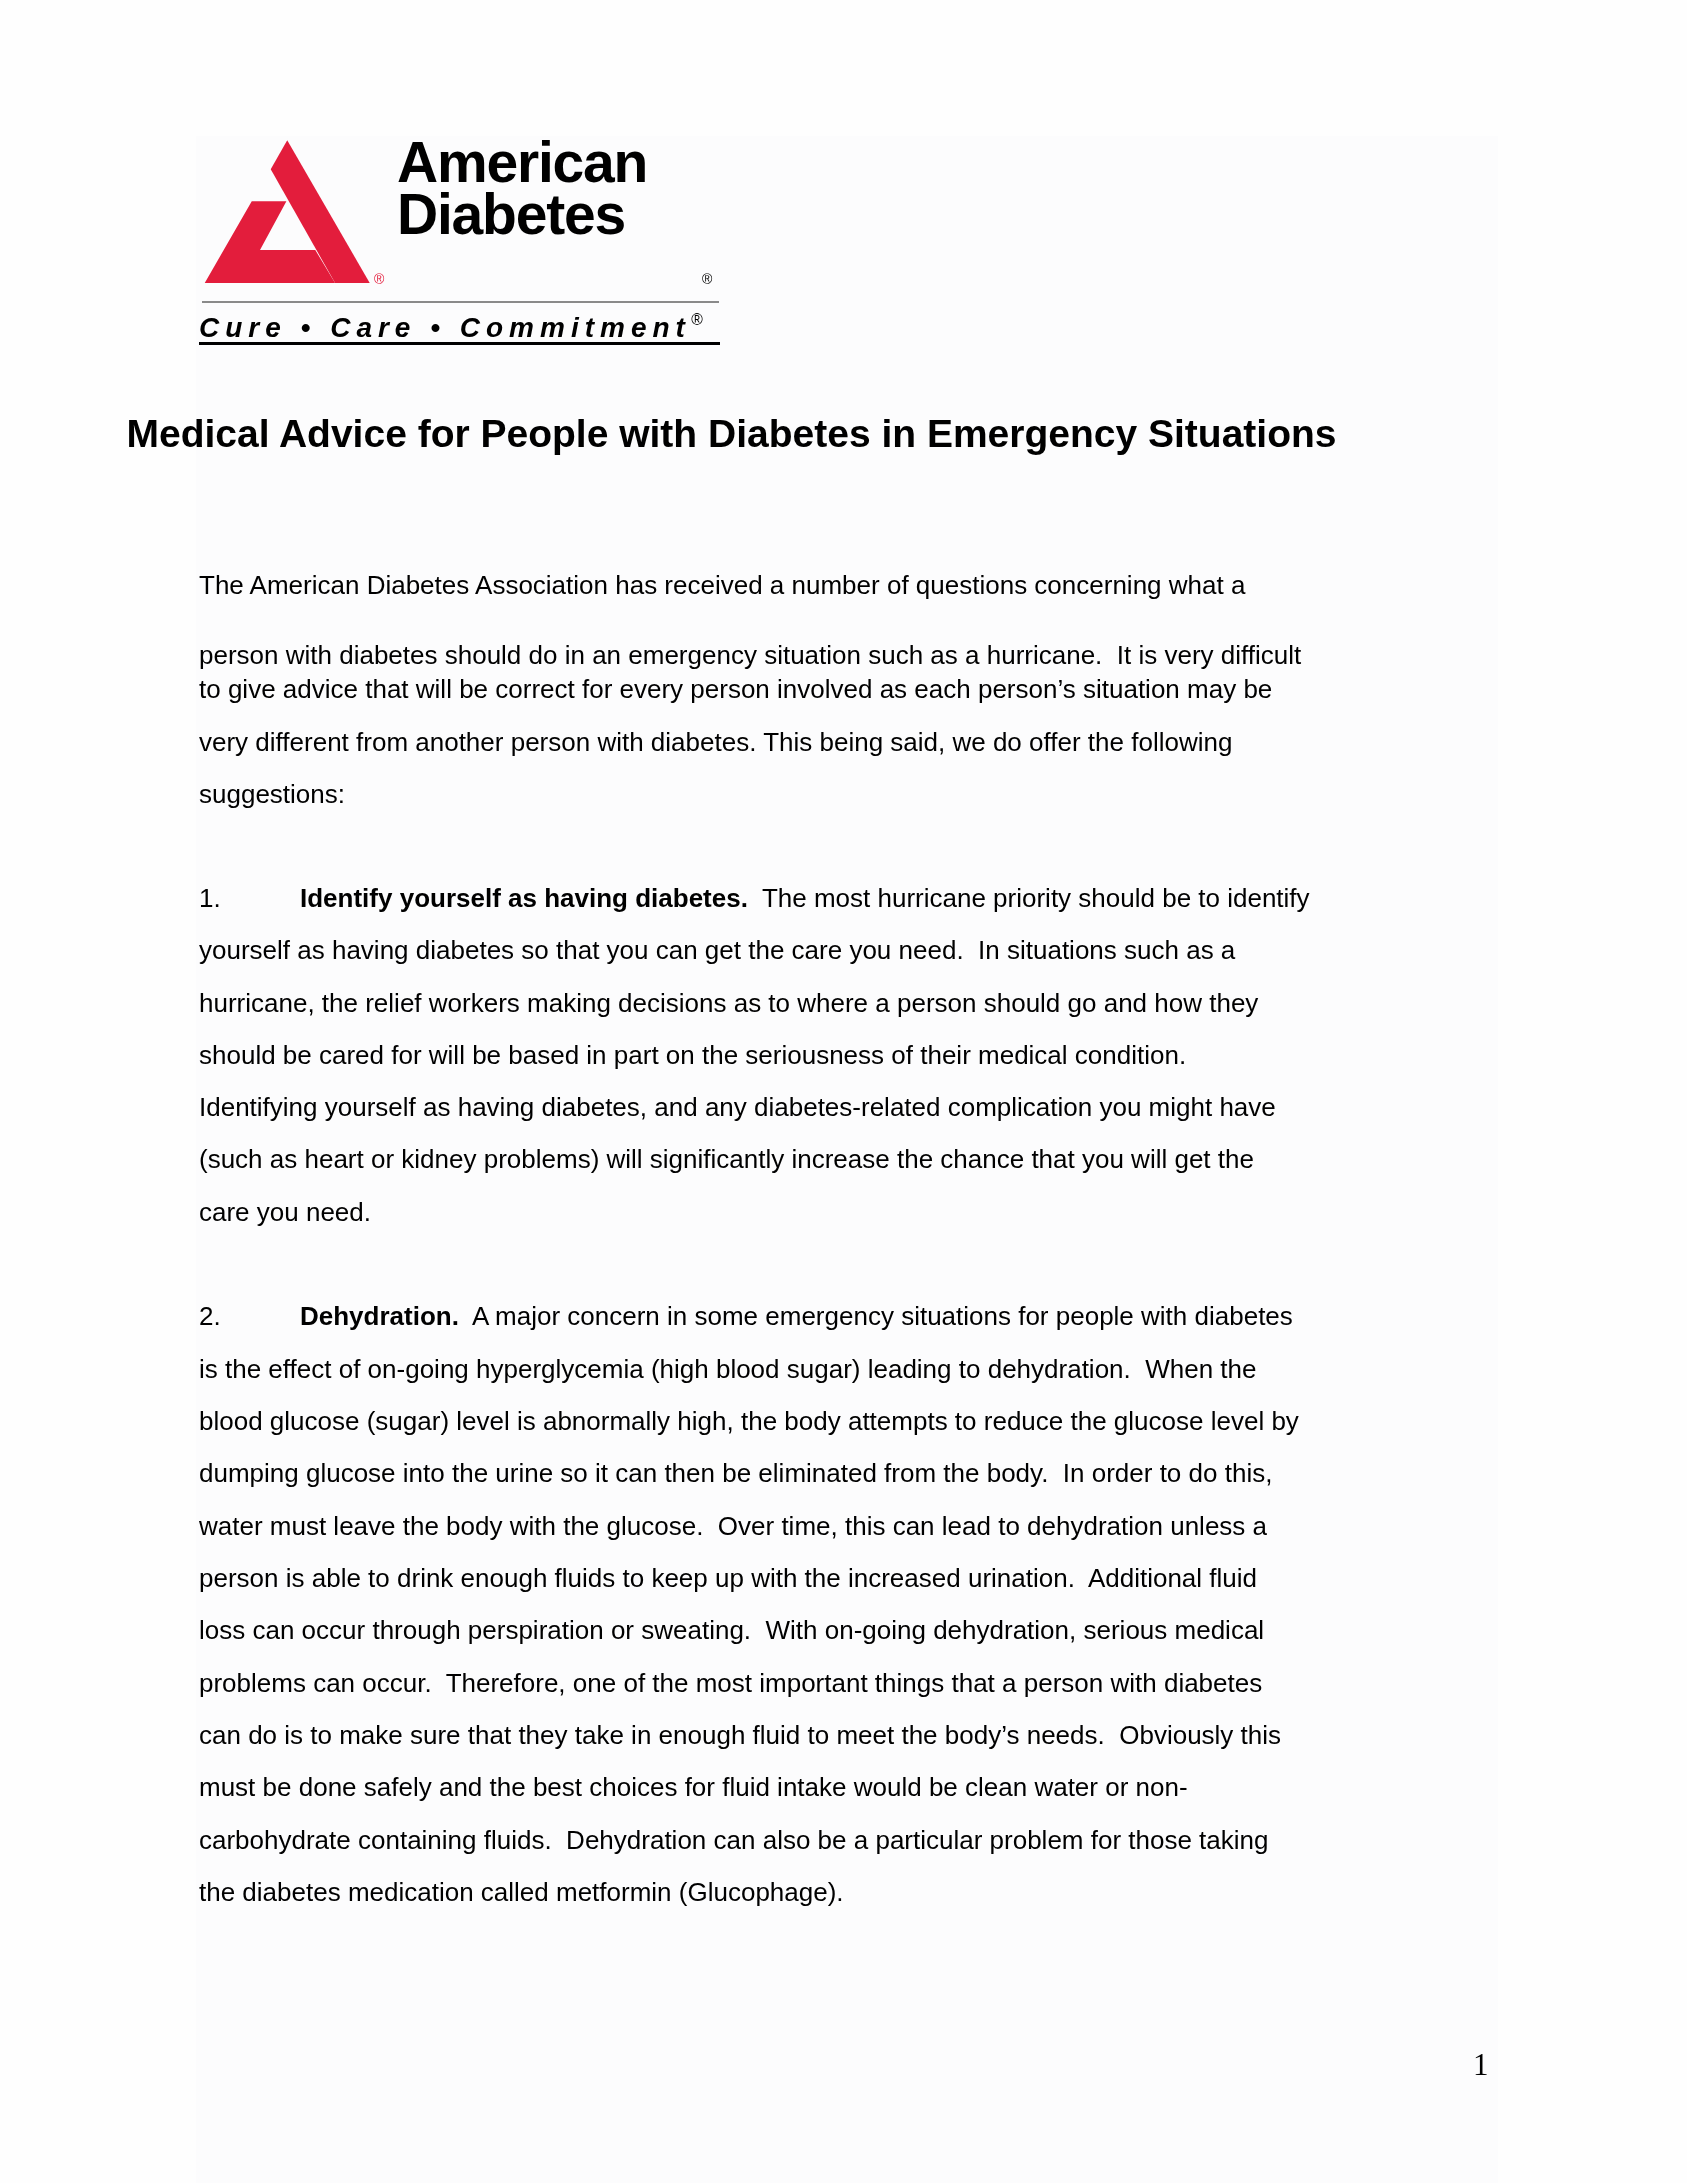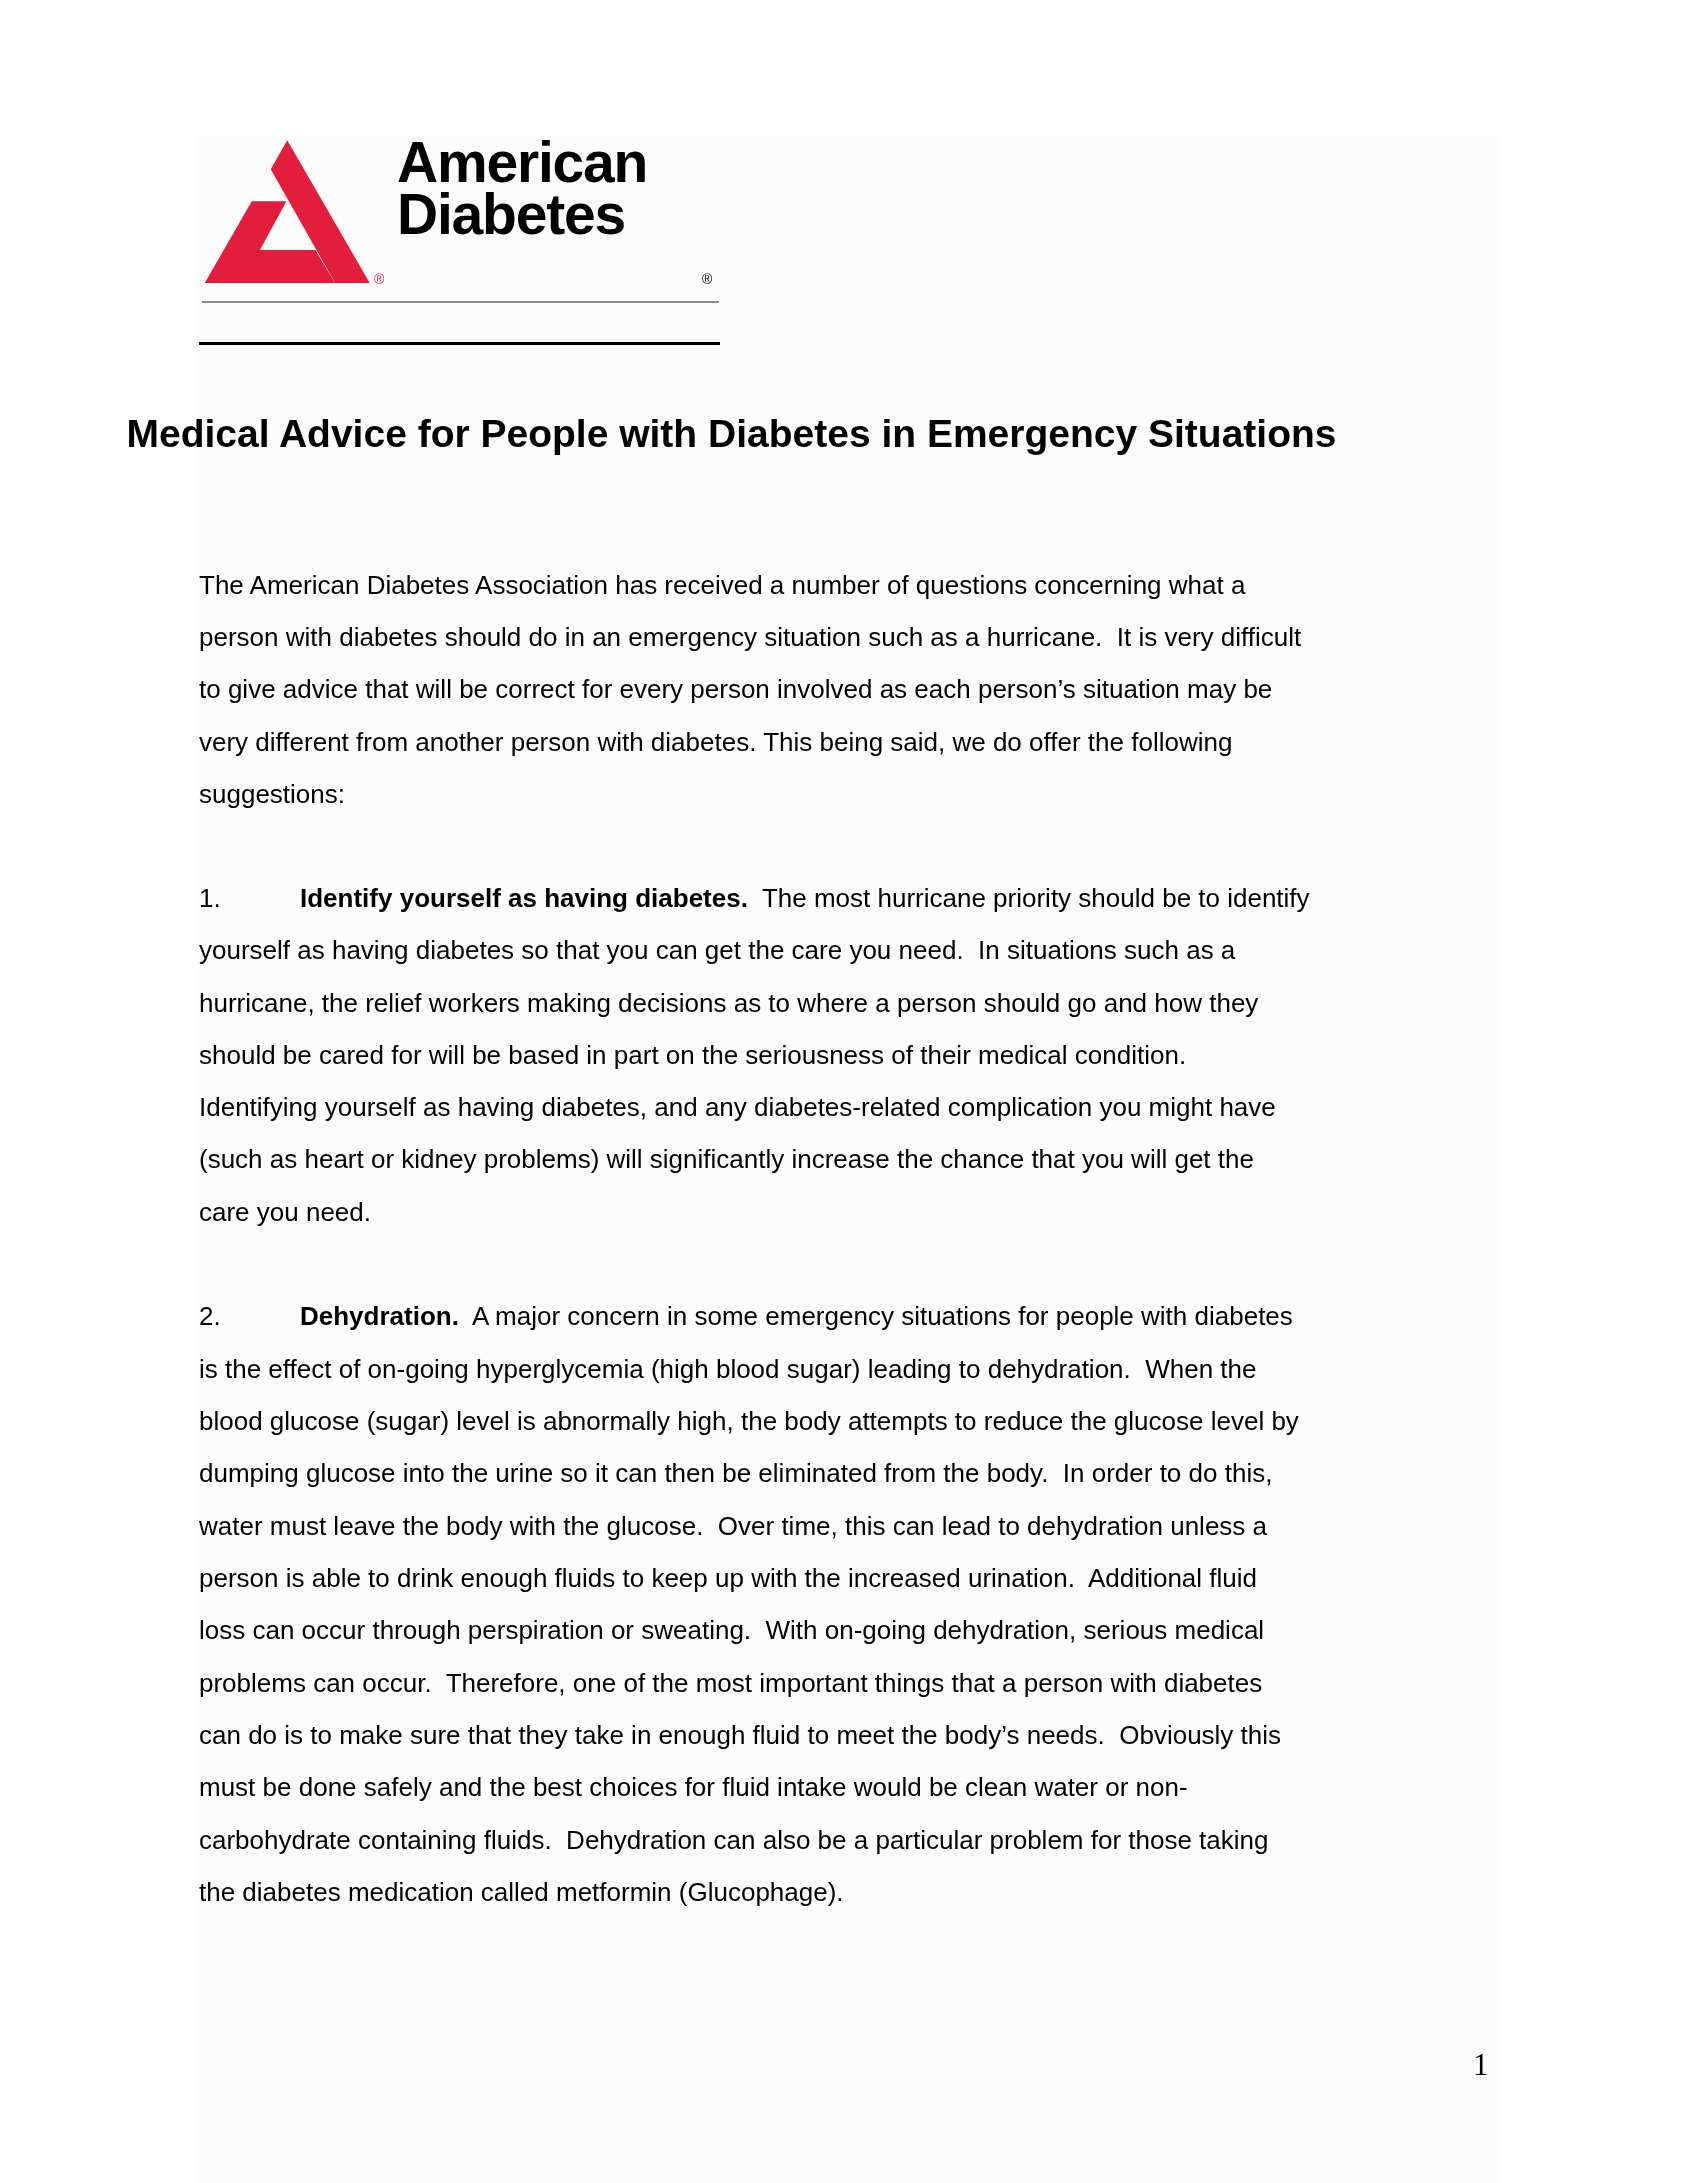--- a/index.html
+++ b/index.html
@@ -61,28 +61,29 @@
 
     <polygon points="113,10 213,183 171,183 93,45" fill="#e31d3c"></polygon>
 
     <polygon points="70,84 112,84 80,143 147,143 171,183 13,183" fill="#e31d3c"></polygon>
   </svg>
   <div class="reg-mark reg-red">®</div>
   <div class="logo-word w1">American</div>
   <div class="logo-word w2">Diabetes</div>
   <div class="reg-mark reg-black">®</div>
   <div class="rule-gray"></div>
+  <div class="tagline"><span>Cure • Care • Commitment</span><sup>®</sup></div>
   <div class="rule-black"></div>
 </div>
 
 <div class="doc-title">Medical Advice for People with Diabetes in Emergency Situations</div>
 
 <div>
   <div class="line" style="top:567px">The American Diabetes Association has received a number of questions concerning what a</div>
-  <div class="line" style="top:619px">person with diabetes should do in an emergency situation such as a hurricane.  It is very difficult</div>
+  <div class="line" style="top:637px">person with diabetes should do in an emergency situation such as a hurricane.  It is very difficult</div>
   <div class="line" style="top:671px">to give advice that will be correct for every person involved as each person’s situation may be</div>
   <div class="line" style="top:724px">very different from another person with diabetes. This being said, we do offer the following</div>
   <div class="line" style="top:776px">suggestions:</div>
 </div>
 
 <div>
   <div class="line" style="top:880px"><span class="num">1.</span><b>Identify yourself as having diabetes.</b><span>  The most hurricane priority should be to identify</span></div>
   <div class="line" style="top:932px">yourself as having diabetes so that you can get the care you need.  In situations such as a</div>
   <div class="line" style="top:985px">hurricane, the relief workers making decisions as to where a person should go and how they</div>
   <div class="line" style="top:1037px">should be cared for will be based in part on the seriousness of their medical condition.</div>

